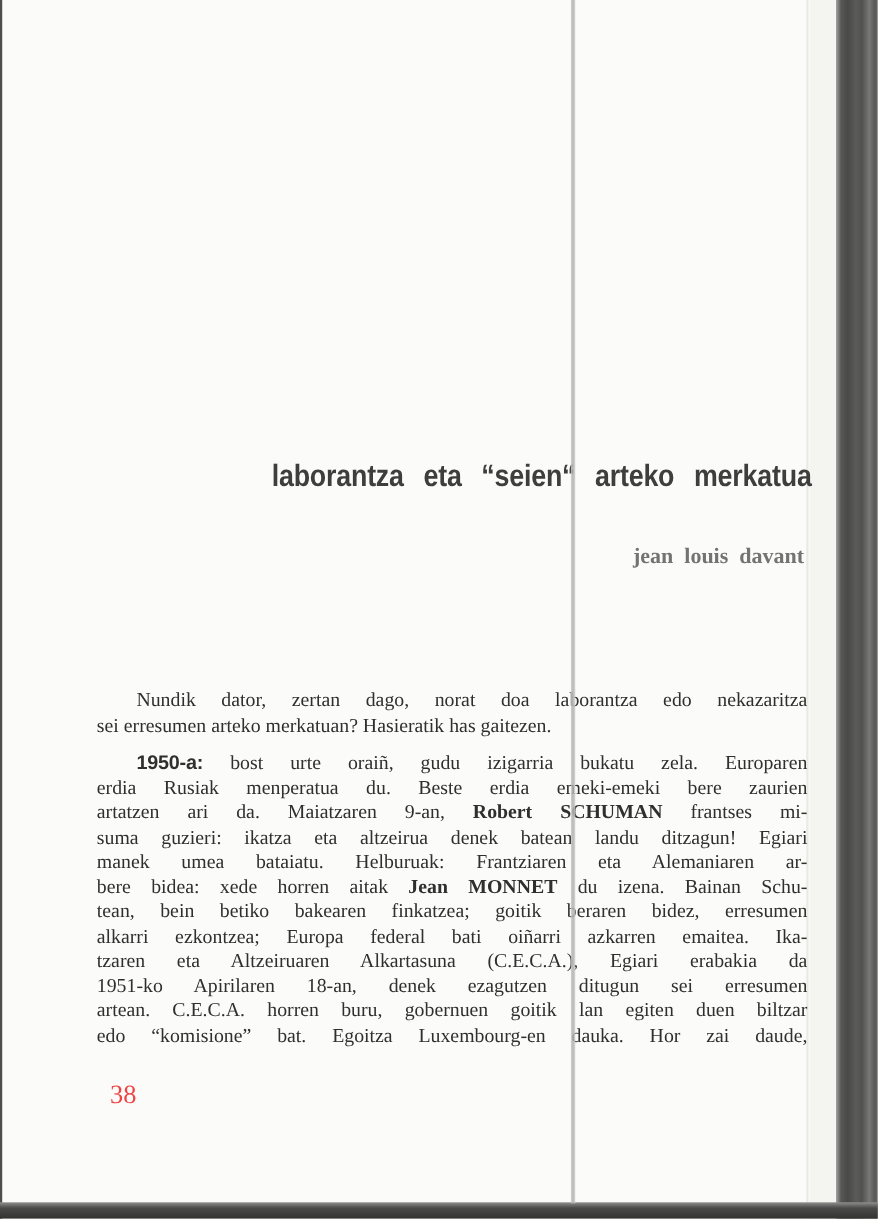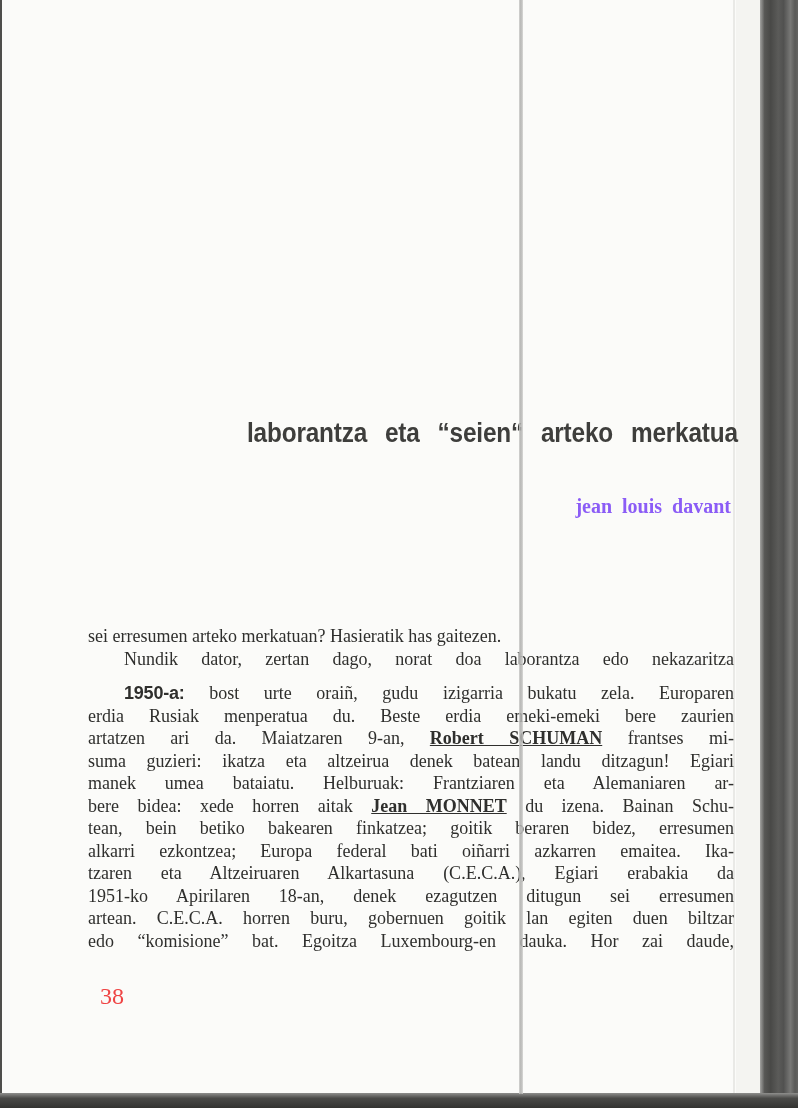--- a/index.html
+++ b/index.html
@@ -28,52 +28,52 @@
   
   .title{
     position:absolute;left:247px;top:417px;
     font-family:"Liberation Sans",sans-serif;font-weight:700;
     font-size:28px;color:#3e3e3c;white-space:nowrap;
     word-spacing:13px;letter-spacing:-0.2px;
     transform:scaleX(0.87);transform-origin:left top;
   }
   .author{
     position:absolute;right:67px;top:495px;
-    font-weight:700;font-size:20px;color:#8b5cf6;word-spacing:5px;
+    font-weight:700;font-size:20px;color:#737373;word-spacing:5px;
   }
   .body-text{
     position:absolute;left:88px;top:625px;width:646px;
     font-size:18px;line-height:22.5px;color:#2f2f2d;
   }
   .paragraph{margin:0;}
   .paragraph.spaced{margin-top:12px;}
   .line{text-align:left;}
   .line.just{text-align:justify;text-align-last:justify;}
   .line.indent{text-indent:36px;}
-  .seg-bold{font-weight:700;text-decoration:underline;}
+  .seg-bold{font-weight:700;}
   .seg-boldsans{font-family:"Liberation Sans",sans-serif;font-weight:700;font-size:18px;letter-spacing:-0.2px;margin-top:32px;}
   .page-number{position:absolute;left:100px;top:983px;font-size:24px;color:#ef4444;}
 </style>
 </head>
 <body>
 
 <div class="right-white-strip"></div>
 <div class="edge-band"></div>
 <div class="left-edge"></div>
 <div class="page-edge-faint"></div>
 <div class="bottom-bar"></div>
 
 <h1 class="title" style="margin:0;">laborantza eta “seien“ arteko merkatua</h1>
 
 <div class="author">jean louis davant</div>
 
 <div class="body-text">
     <div class="paragraph">
+      <div class="line just indent"><span class="seg">Nundik dator, zertan dago, norat doa laborantza edo nekazaritza</span></div>
       <div class="line"><span class="seg">sei erresumen arteko merkatuan? Hasieratik has gaitezen.</span></div>
-      <div class="line just indent"><span class="seg">Nundik dator, zertan dago, norat doa laborantza edo nekazaritza</span></div>
     </div>
     <div class="paragraph spaced">
       <div class="line just indent"><span class="seg-boldsans">1950-a:</span><span class="seg"> bost urte oraiñ, gudu izigarria bukatu zela. Europaren</span></div>
       <div class="line just"><span class="seg">erdia Rusiak menperatua du. Beste erdia emeki-emeki bere zaurien</span></div>
       <div class="line just"><span class="seg">artatzen ari da. Maiatzaren 9-an, </span><span class="seg-bold">Robert SCHUMAN</span><span class="seg"> frantses mi-</span></div>
       <div class="line just"><span class="seg">suma guzieri: ikatza eta altzeirua denek batean landu ditzagun! Egiari</span></div>
       <div class="line just"><span class="seg">manek umea bataiatu. Helburuak: Frantziaren eta Alemaniaren ar-</span></div>
       <div class="line just"><span class="seg">bere bidea: xede horren aitak </span><span class="seg-bold">Jean MONNET</span><span class="seg"> du izena. Bainan Schu-</span></div>
       <div class="line just"><span class="seg">tean, bein betiko bakearen finkatzea; goitik beraren bidez, erresumen</span></div>
       <div class="line just"><span class="seg">alkarri ezkontzea; Europa federal bati oiñarri azkarren emaitea. Ika-</span></div>

